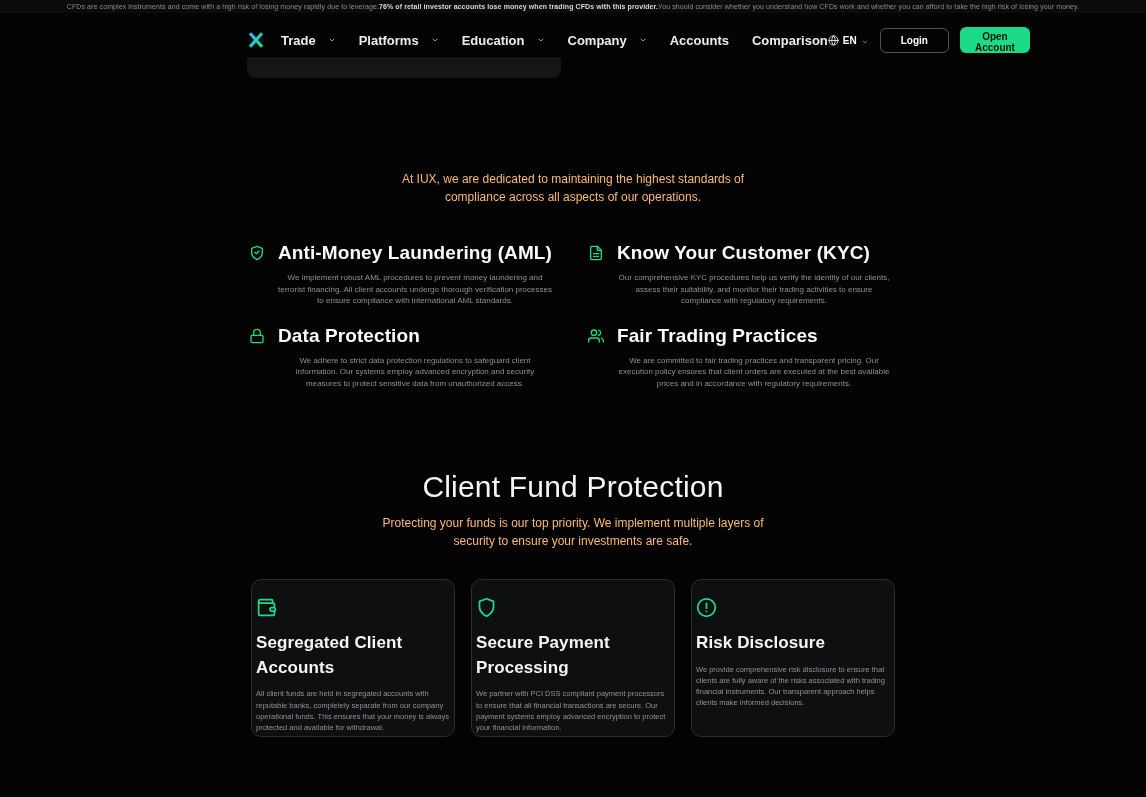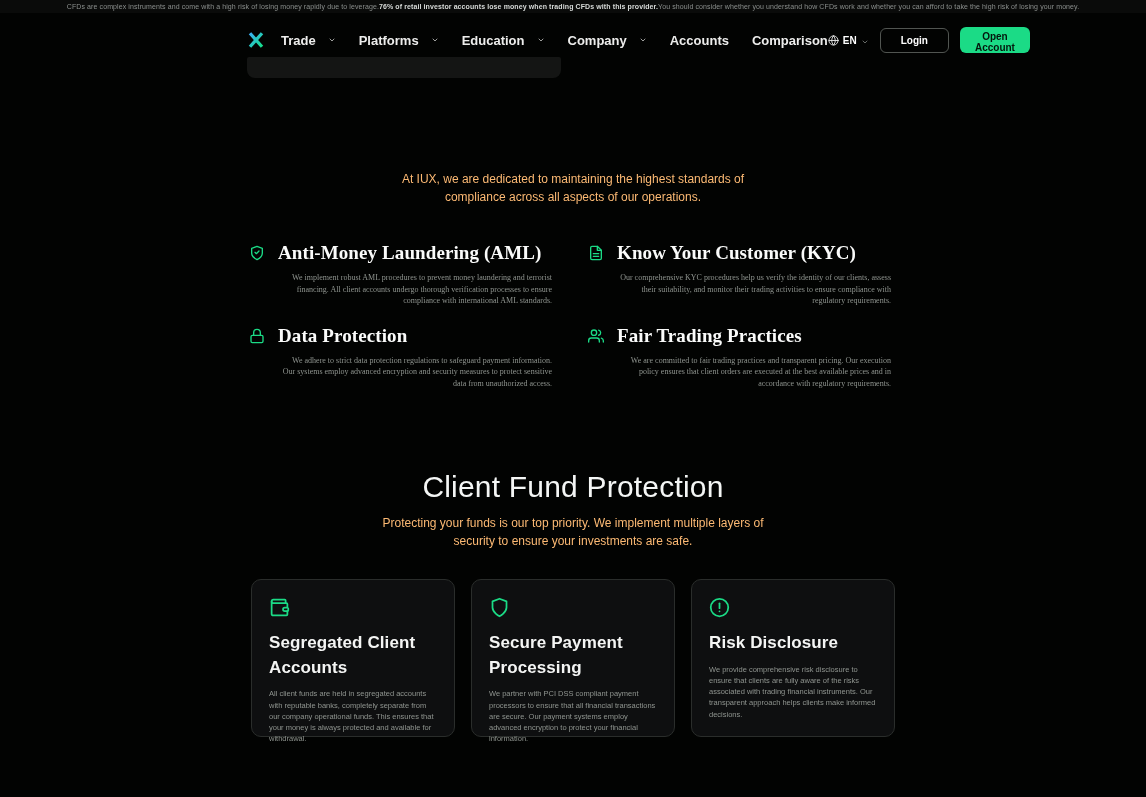--- a/index.html
+++ b/index.html
@@ -47,31 +47,31 @@
   
   .section { text-align:center; }
   .section-1 { margin-top:92px; }
   .section-2 { margin-top:80px; }
   .h2 { margin:0; font-size:30px; font-weight:500; color:var(--heading); letter-spacing:0.2px; line-height:1.15; }
   .section-sub { margin:10px auto 0; width:382px; font-size:12px; line-height:1.5; color:#fdba74; }
 
   
   .compliance-grid {
     width:648px; margin:36px auto 0; display:grid;
-    grid-template-columns:1fr 1fr; column-gap:30px; row-gap:18px; text-align:right;font-family:Liberation Serif, serif;
+    grid-template-columns:1fr 1fr; column-gap:30px; row-gap:18px; text-align:center;
   }
   .citem-head { display:flex; align-items:center; gap:13px; }
   .citem-head svg { width:16px; height:16px; color:var(--accent); flex:none; }
   .citem-title { font-size:19px; font-weight:700; color:#fafbfa; letter-spacing:0.1px; }
   .citem-body { margin:8px 0 0 29px; width:274px; font-size:8px; line-height:1.45; color:var(--muted); }
 
   
   .cards { width:644px; margin:29px auto 0; display:grid; grid-template-columns:repeat(3,1fr); gap:16px; text-align:left; }
   .card {
-    box-sizing:border-box; height:158px; padding:17px 17px;
+    box-sizing:border-box; height:158px; padding:17px 4px;
     background:#0e0f10; border:1px solid #2a2d2b; border-radius:10px;
   }
   .card-icon svg { width:21px; height:21px; color:var(--accent); display:block; }
   .card-title { margin-top:13px; font-size:17px; font-weight:700; color:#f4f5f4; line-height:1.45; letter-spacing:0.1px; }
   .card-body { margin-top:8px; font-size:7.5px; line-height:1.5; color:var(--muted); }
 
   svg.stroke { fill:none; stroke:currentColor; stroke-width:2; stroke-linecap:round; stroke-linejoin:round; }
 </style>
 </head>
 <body>
@@ -179,21 +179,21 @@
       </div>
 
       <div class="citem">
         <div class="citem-head">
           <svg class="stroke" viewBox="0 0 24 24">
             <rect x="3" y="11" width="18" height="11" rx="2"></rect>
               <path d="M7 11V7a5 5 0 0 1 10 0v4"></path>
           </svg>
           <span class="citem-title">Data Protection</span>
         </div>
-        <div class="citem-body">We adhere to strict data protection regulations to safeguard payment information. Our systems employ advanced encryption and security measures to protect sensitive data from unauthorized access.</div>
+        <div class="citem-body">We adhere to strict data protection regulations to safeguard client information. Our systems employ advanced encryption and security measures to protect sensitive data from unauthorized access.</div>
       </div>
 
       <div class="citem">
         <div class="citem-head">
           <svg class="stroke" viewBox="0 0 24 24">
             <path d="M17 21v-2a4 4 0 0 0-4-4H5a4 4 0 0 0-4 4v2"></path>
               <circle cx="9" cy="7" r="4"></circle>
             <path d="M23 21v-2a4 4 0 0 0-3-3.87"></path>
               <path d="M16 3.13a4 4 0 0 1 0 7.75"></path>
           </svg>

